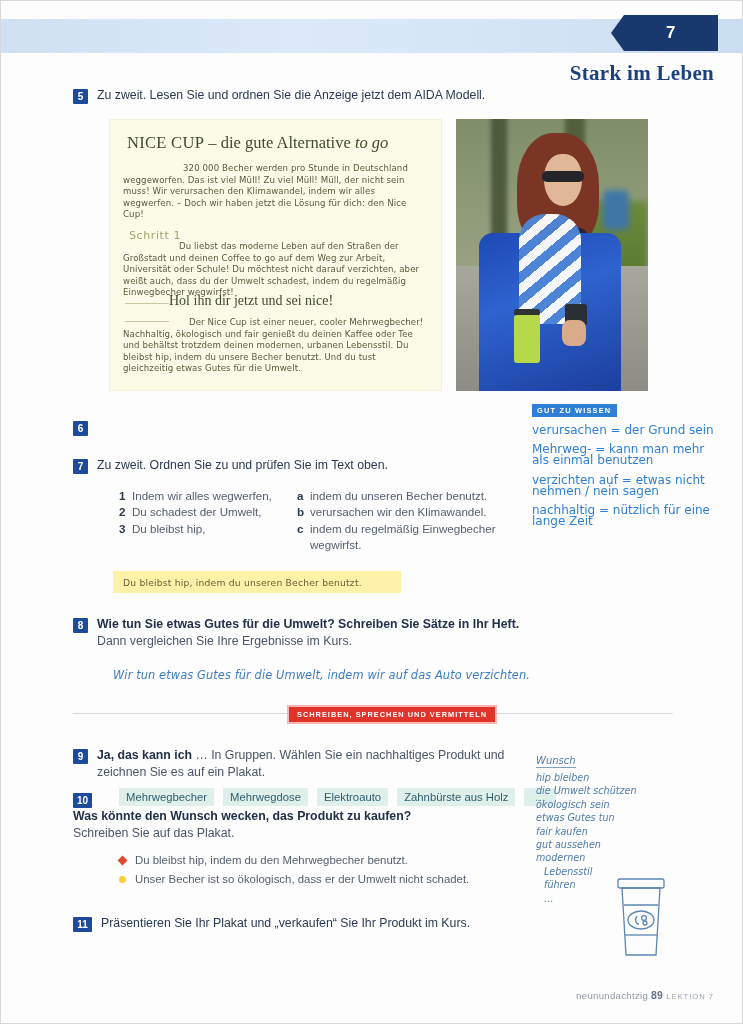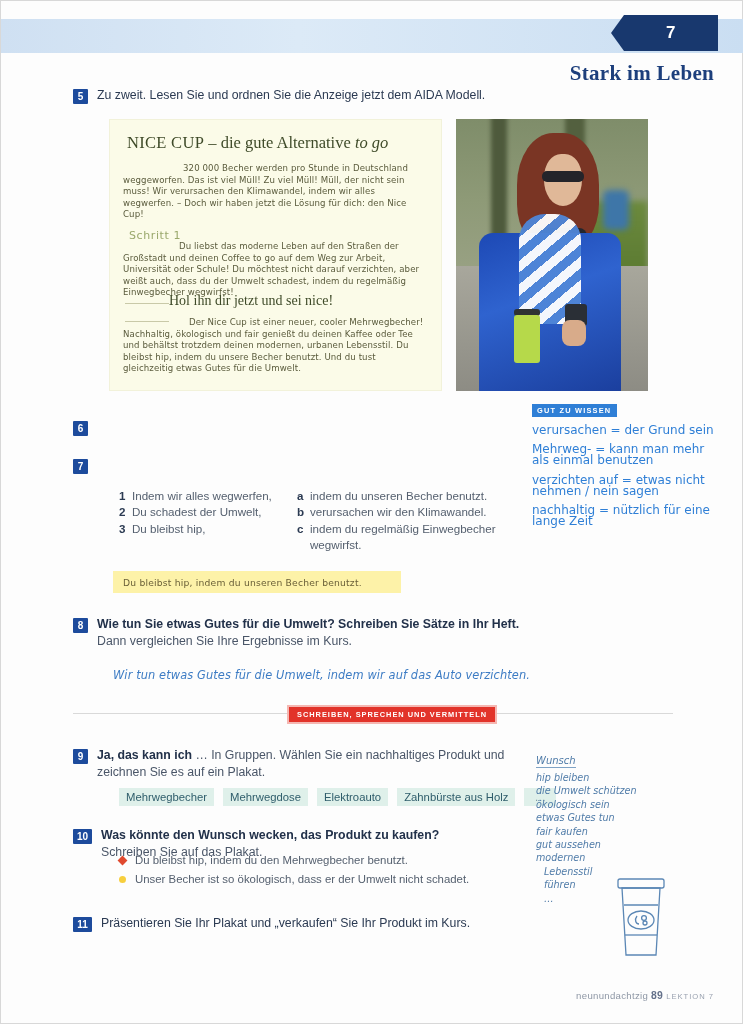--- a/index.html
+++ b/index.html
@@ -318,20 +318,21 @@
     <div class="vocab-item">verzichten auf = etwas nicht nehmen / nein sagen</div>
     <div class="vocab-item">nachhaltig = nützlich für eine lange Zeit</div>
   </div>
 
   <div class="ex" style="left:72px;top:418px;width:460px;">
     <div class="num">6</div>
   </div>
 
   <div class="ex" style="left:72px;top:456px;width:460px;">
     <div class="num">7</div>
+    <div class="ex-body b">Zu zweit. Ordnen Sie zu und prüfen Sie im Text oben.</div>
   </div>
 
   <div class="match">
     <div class="match-row">
       <div class="match-left">
         <span class="mk">1</span>
         <span class="mt">Indem wir alles wegwerfen,</span>
       </div>
       <div class="match-right">
         <span class="mk">a</span>
@@ -383,21 +384,21 @@
     </div>
   </div>
   <div class="chips">
     <span class="chip">Mehrwegbecher</span>
     <span class="chip">Mehrwegdose</span>
     <span class="chip">Elektroauto</span>
     <span class="chip">Zahnbürste aus Holz</span>
     <span class="chip dots">…</span>
   </div>
 
-  <div class="ex" style="left:72px;top:826px;width:460px;">
+  <div class="ex" style="left:72px;top:790px;width:460px;flex-direction:column;">
     <div class="num wide">10</div>
     <div class="ex-body">
       <div class="b">Was könnte den Wunsch wecken, das Produkt zu kaufen?</div>
       <div class="n">Schreiben Sie auf das Plakat.</div>
     </div>
   </div>
 
   <div class="ex" style="left:72px;top:870px;width:470px;margin-top:44px;">
     <div class="num wide">11</div>
     <div class="ex-body b">Präsentieren Sie Ihr Plakat und „verkaufen“ Sie Ihr Produkt im Kurs.</div>

